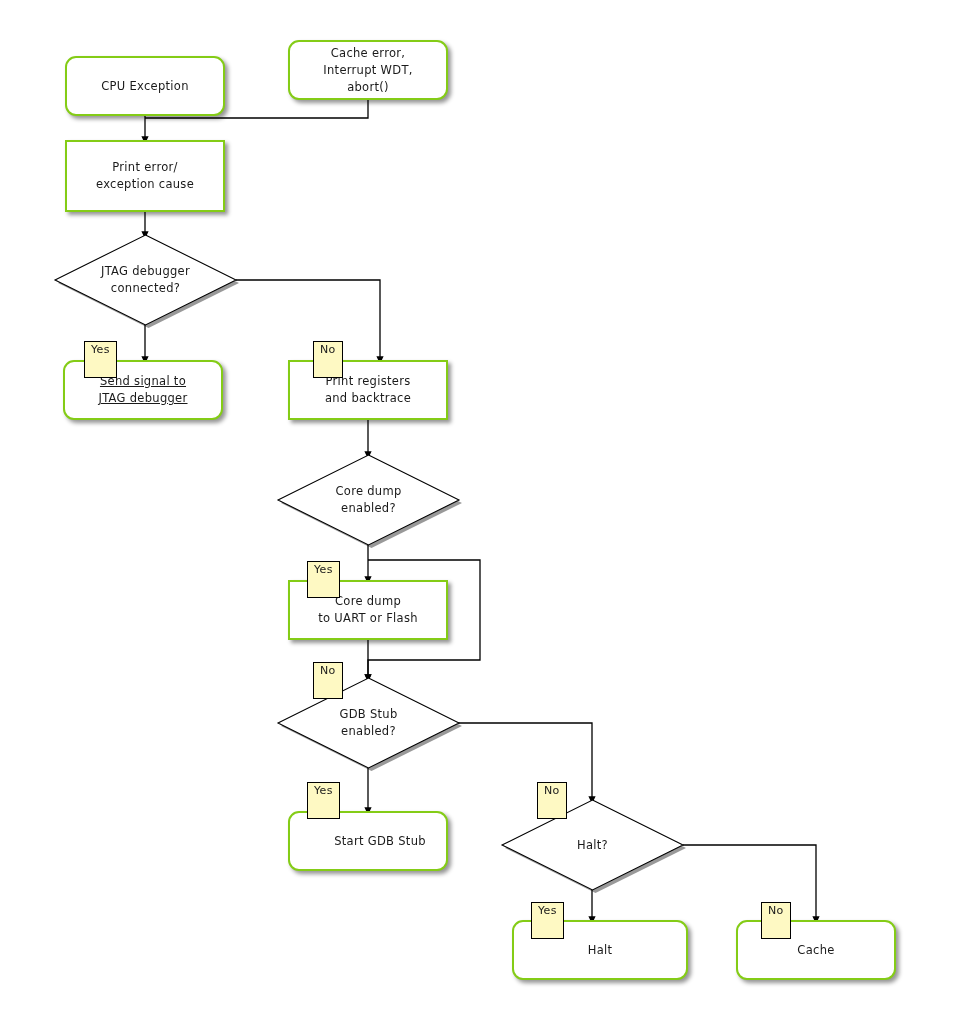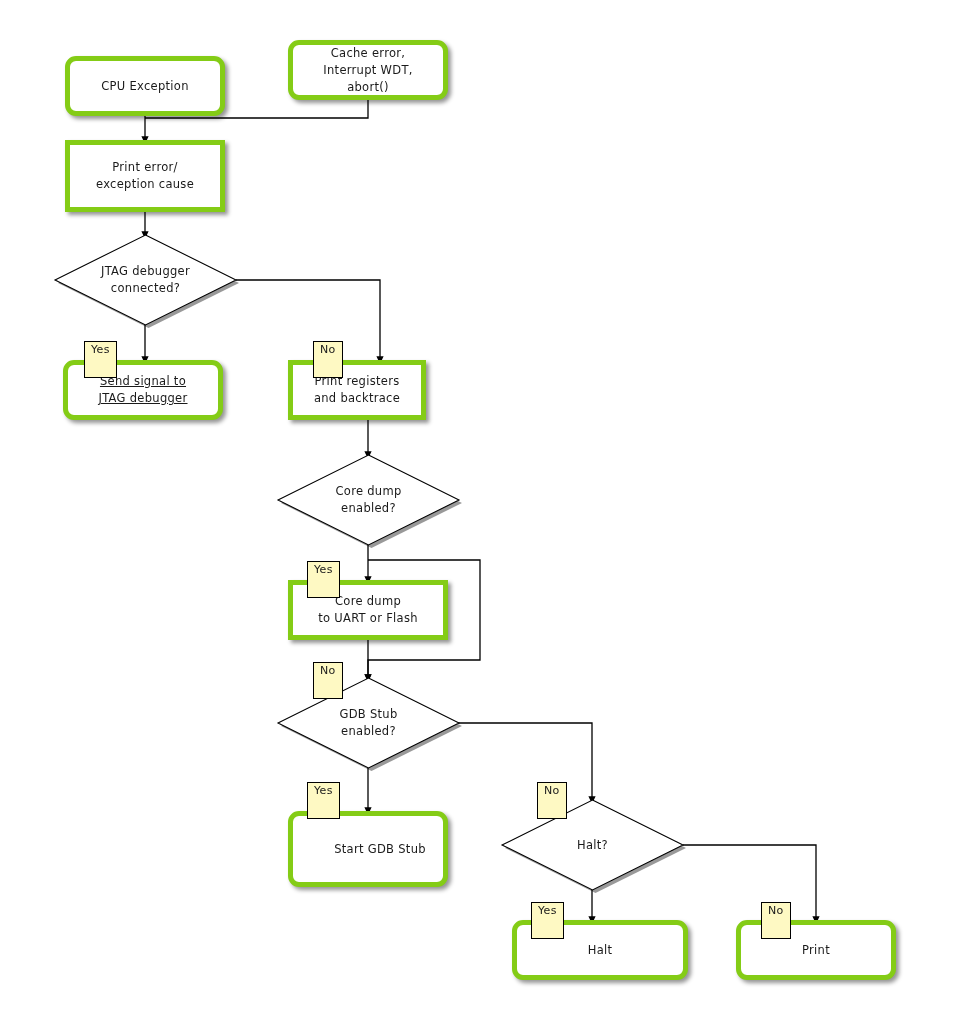--- a/index.html
+++ b/index.html
@@ -23,21 +23,21 @@
     position: absolute;
     left: 0;
     top: 0;
     width: 960px;
     height: 1020px;
   }
   .node {
     position: absolute;
     box-sizing: border-box;
     background: #ffffff;
-    border: 5px solid #84cc16;
+    border: 2px solid #84cc16;
     display: flex;
     align-items: center;
     justify-content: center;
     text-align: center;
     font-size: 11.5px;
     line-height: 17px;
     color: #1a1a1a;
     letter-spacing: 0.3px;
     box-shadow: 3px 3px 4px rgba(0,0,0,0.42);
     z-index: 3;
@@ -134,21 +134,21 @@
           <polygon points="93.5,3 184,48 93.5,93 3,48" fill="rgba(0,0,0,0.40)"></polygon>
           <polygon points="90.5,0 181,45 90.5,90 0,45" fill="#ffffff" stroke="#000000" stroke-width="1.1"></polygon>
         </svg>
         <div class="dlabel">JTAG debugger
 connected?</div>
       </div>
       <div class="node rounded" style="left: 63px; top: 360px; width: 160px; height: 60px; text-decoration: underline;">
         <span class="nlabel">Send signal to
 JTAG debugger</span>
       </div>
-      <div class="node" style="left: 288px; top: 360px; width: 138px; height: 60px;">
+      <div class="node" style="left: 288px; top: 360px; width: 160px; height: 60px;">
         <span class="nlabel">Print registers
 and backtrace</span>
       </div>
       <div class="diamond" style="left: 278px; top: 455px; width: 181px; height: 90px;">
         <svg width="181" height="90" viewBox="0 0 181 90">
           <polygon points="93.5,3 184,48 93.5,93 3,48" fill="rgba(0,0,0,0.40)"></polygon>
           <polygon points="90.5,0 181,45 90.5,90 0,45" fill="#ffffff" stroke="#000000" stroke-width="1.1"></polygon>
         </svg>
         <div class="dlabel">Core dump
 enabled?</div>
@@ -158,35 +158,35 @@
 to UART or Flash</span>
       </div>
       <div class="diamond" style="left: 278px; top: 678px; width: 181px; height: 90px;">
         <svg width="181" height="90" viewBox="0 0 181 90">
           <polygon points="93.5,3 184,48 93.5,93 3,48" fill="rgba(0,0,0,0.40)"></polygon>
           <polygon points="90.5,0 181,45 90.5,90 0,45" fill="#ffffff" stroke="#000000" stroke-width="1.1"></polygon>
         </svg>
         <div class="dlabel">GDB Stub
 enabled?</div>
       </div>
-      <div class="node rounded" style="left: 288px; top: 811px; width: 160px; height: 76px; padding-left: 24px;">
+      <div class="node rounded" style="left: 288px; top: 811px; width: 160px; height: 60px; padding-left: 24px;">
         <span class="nlabel">Start GDB Stub</span>
       </div>
       <div class="diamond" style="left: 502px; top: 800px; width: 181px; height: 90px;">
         <svg width="181" height="90" viewBox="0 0 181 90">
           <polygon points="93.5,3 184,48 93.5,93 3,48" fill="rgba(0,0,0,0.40)"></polygon>
           <polygon points="90.5,0 181,45 90.5,90 0,45" fill="#ffffff" stroke="#000000" stroke-width="1.1"></polygon>
         </svg>
         <div class="dlabel">Halt?</div>
       </div>
       <div class="node rounded" style="left: 512px; top: 920px; width: 176px; height: 60px;">
         <span class="nlabel">Halt</span>
       </div>
       <div class="node rounded" style="left: 736px; top: 920px; width: 160px; height: 60px;">
-        <span class="nlabel">Print</span>
+        <span class="nlabel">Cache</span>
       </div>
     </div>
   <div id="label-layer">
       <div class="edge-label" style="left: 84px; top: 341px;">Yes</div>
       <div class="edge-label" style="left: 313px; top: 341px;">No</div>
       <div class="edge-label" style="left: 307px; top: 561px;">Yes</div>
       <div class="edge-label" style="left: 313px; top: 662px;">No</div>
       <div class="edge-label" style="left: 307px; top: 782px;">Yes</div>
       <div class="edge-label" style="left: 537px; top: 782px;">No</div>
       <div class="edge-label" style="left: 531px; top: 902px;">Yes</div>

